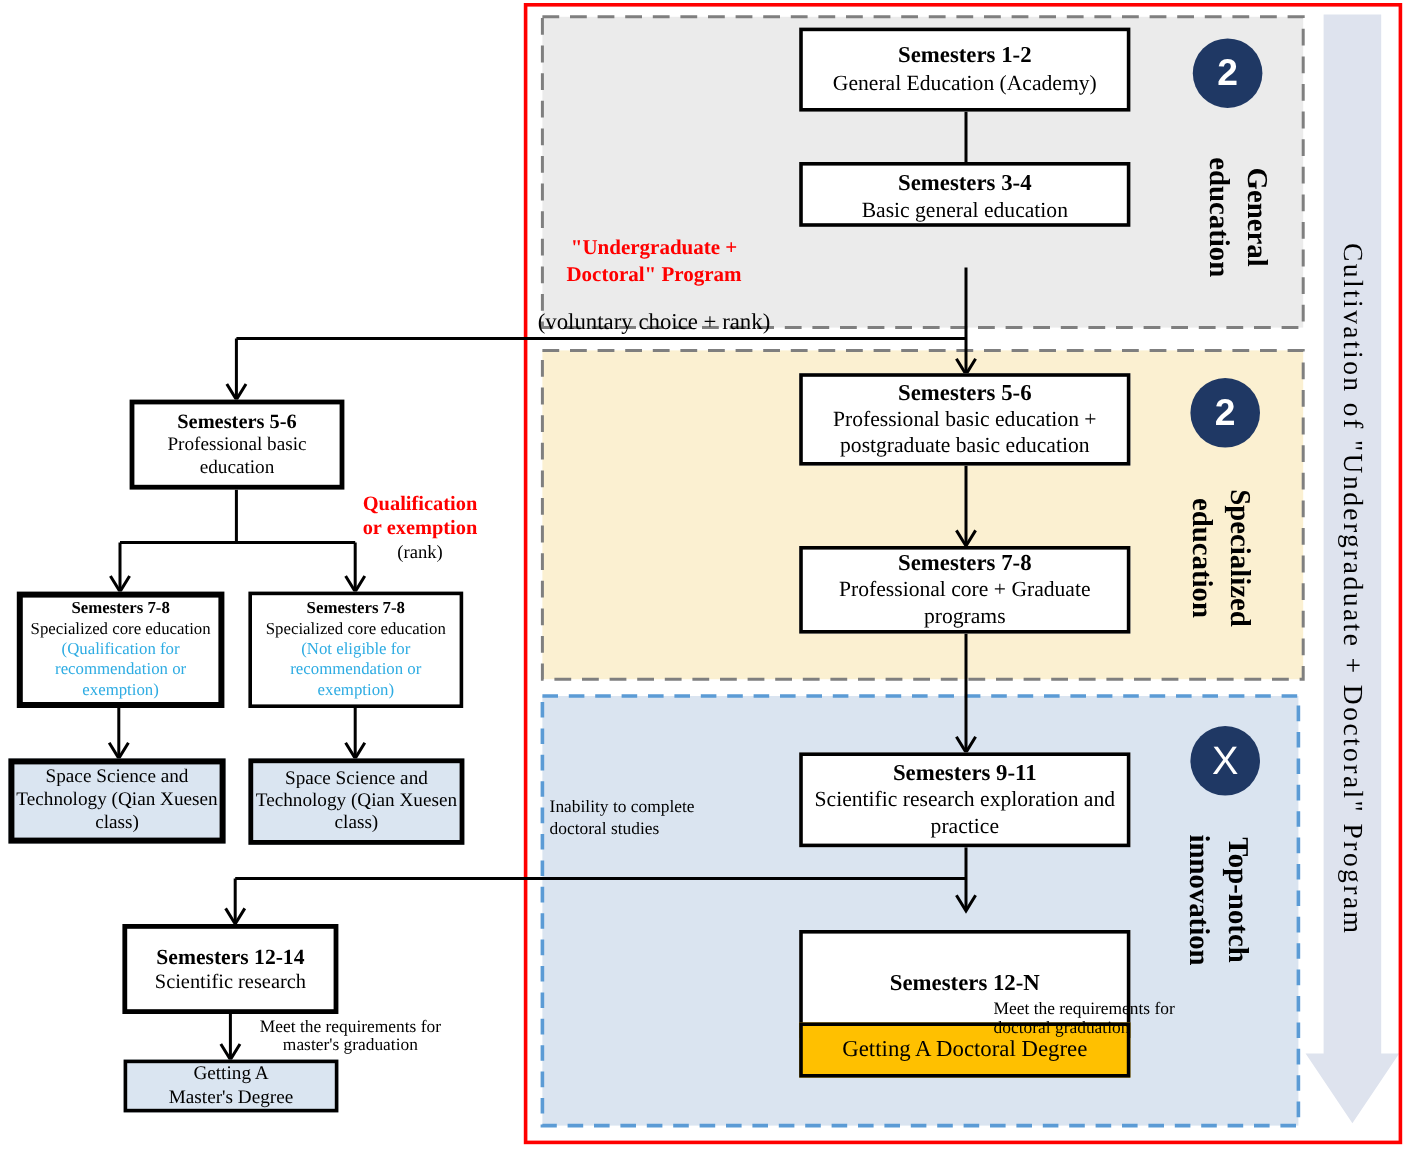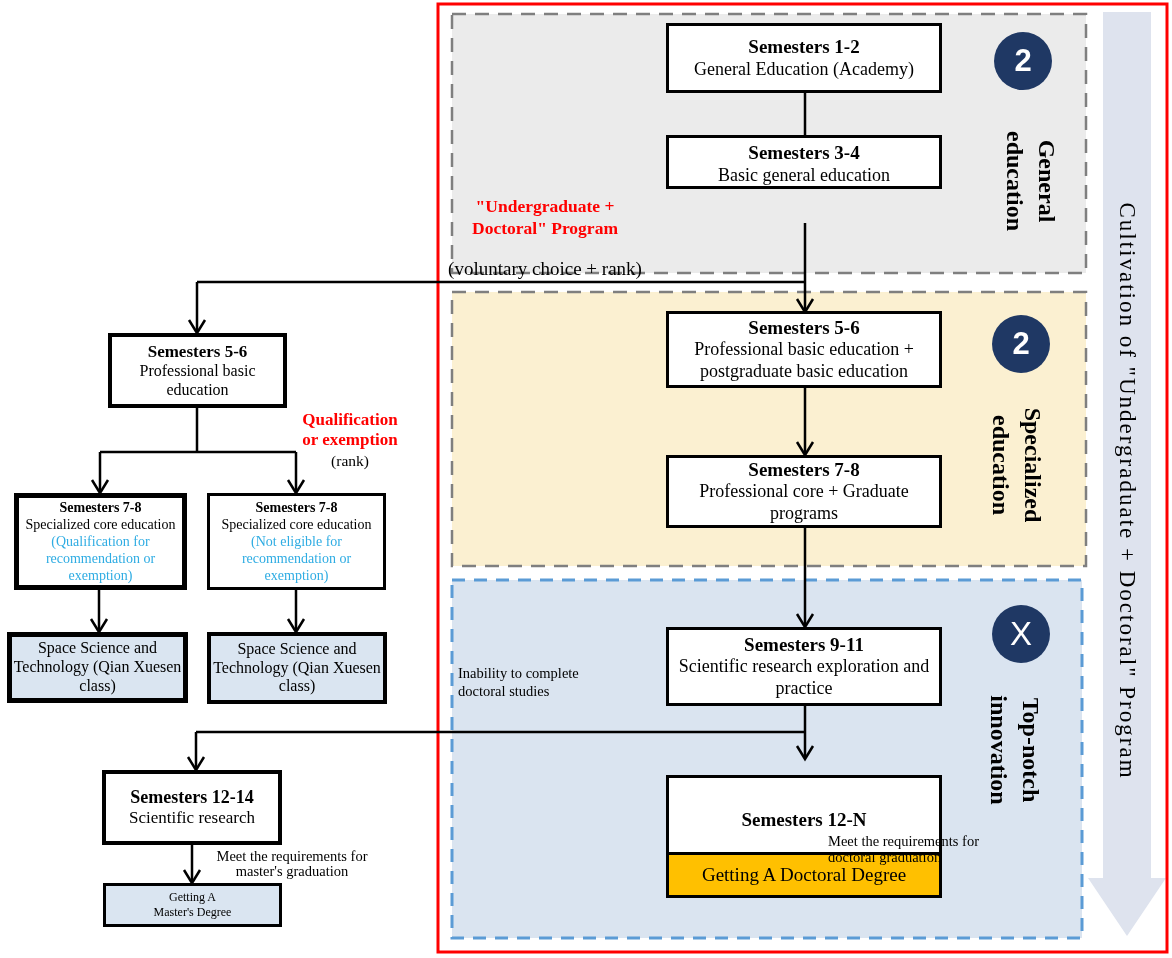--- a/index.html
+++ b/index.html
@@ -26,21 +26,21 @@
   
   #box-sem56l{left:108px;top:333px;width:179px;height:75px;border-width:4px;font-size:16px;}
   #box-sem56l .t{font-size:17px;}
   #box-sem78a{left:14px;top:493px;width:173px;height:97px;border-width:5px;font-size:14px;line-height:1.22;}
   #box-sem78b{left:207px;top:493px;width:179px;height:97px;border-width:3px;font-size:14px;line-height:1.22;}
   .cyan{color:#2EACE3;}
   #box-spacea{left:7px;top:632px;width:181px;height:71px;border-width:5px;background:#DAE5F1;font-size:16px;}
   #box-spaceb{left:207px;top:632px;width:180px;height:72px;border-width:4px;background:#DAE5F1;font-size:16px;}
   #box-sem1214{left:102px;top:770px;width:180px;height:75px;border-width:4px;font-size:17px;justify-content:center;}
   #box-sem1214 .t{font-size:18px;}
-  #box-master{left:103px;top:883px;width:179px;height:44px;border-width:3px;background:#DAE5F1;font-size:12px;line-height:1.25;}
+  #box-master{left:103px;top:883px;width:179px;height:44px;border-width:3px;background:#DAE5F1;font-size:16px;line-height:1.25;}
   
   .badge{position:absolute;z-index:10;width:58px;height:58px;border-radius:50%;background:#1F3864;
          color:#fff;display:flex;align-items:center;justify-content:center;
          font-family:"Liberation Sans","DejaVu Sans",sans-serif;font-size:31px;font-weight:bold;}
   #badge-general{left:994px;top:32px;}
   #badge-specialized{left:992px;top:315px;}
   #badge-topnotch{left:992px;top:605px;font-weight:normal;font-size:33px;}
   
   .vlabel{position:absolute;z-index:10;transform:rotate(90deg);text-align:center;
           font-weight:bold;font-size:24px;line-height:1.35;white-space:nowrap;}

